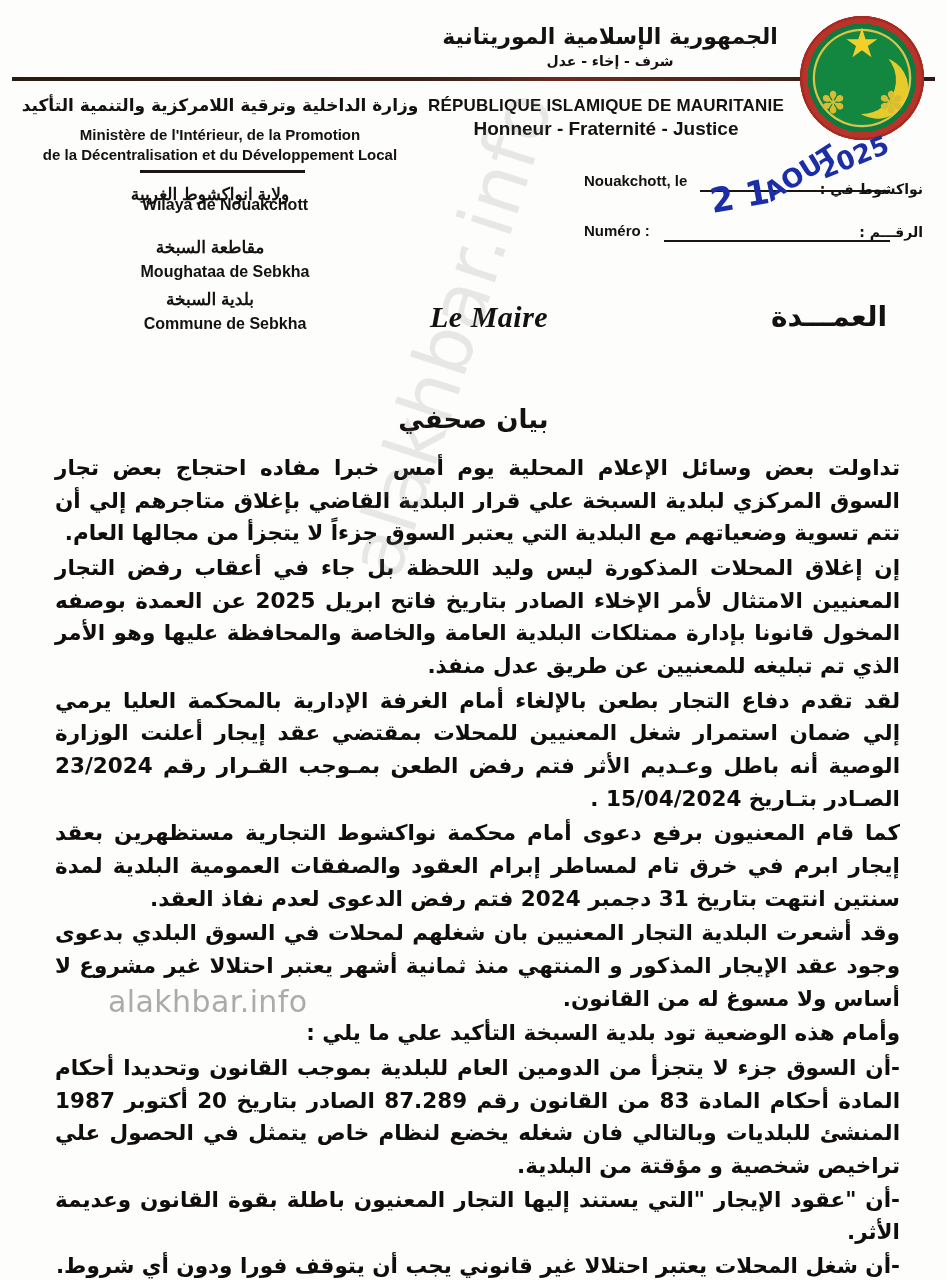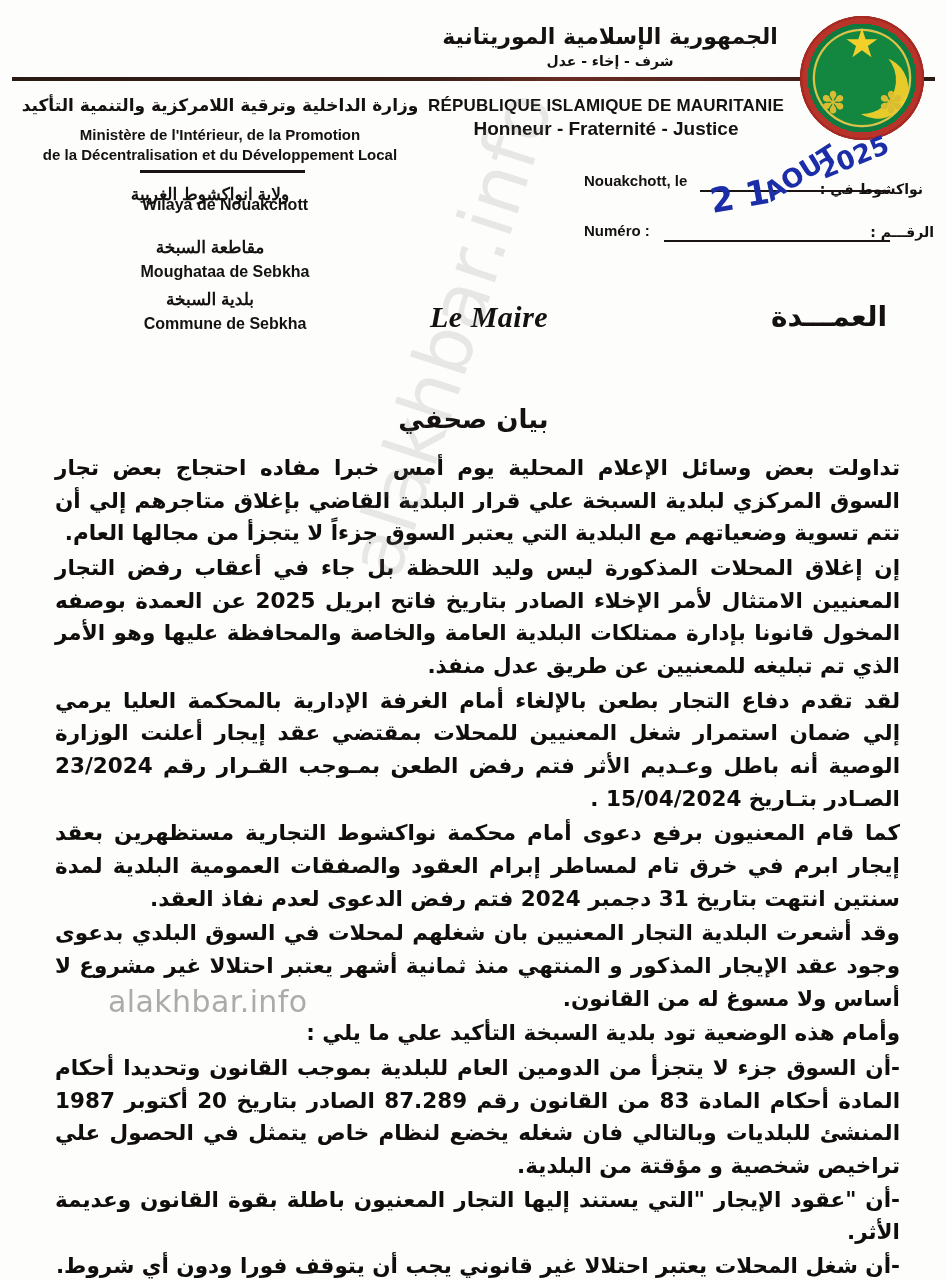--- a/index.html
+++ b/index.html
@@ -321,21 +321,21 @@
   <div class="dt-label" style="left:584px; top:172px;">Nouakchott, le</div>
   <div class="dt-line" style="left:700px; top:190px; width:190px;"></div>
   <div class="dt-ar" style="right:24px; top:181px;">نواكشوط في :</div>
 
   <div class="hand" style="left:710px; top:176px; font-size:34px; transform:rotate(-10deg);">2 1</div>
   <div class="hand" style="left:760px; top:158px; font-size:26px; transform:rotate(-32deg);">AOUT</div>
   <div class="hand" style="left:818px; top:142px; font-size:26px; transform:rotate(-22deg);">2025</div>
 
   <div class="dt-label" style="left:584px; top:222px;">Numéro :</div>
   <div class="dt-line" style="left:664px; top:240px; width:226px;"></div>
-  <div class="dt-ar" style="right:13px; top:224px;text-align:right;">الرقـــم :</div>
+  <div class="dt-ar" style="right:24px; top:224px;text-align:right;">الرقـــم :</div>
 
   <div class="le-maire">Le Maire</div>
   <div class="al-omda">العمـــدة</div>
 
   <div class="doc-title">بيان صحفي</div>
 
   <div class="body-wrap">
     <p>تداولت بعض وسائل الإعلام المحلية يوم أمس خبرا مفاده احتجاج بعض تجار السوق المركزي لبلدية السبخة علي قرار البلدية القاضي بإغلاق متاجرهم إلي أن تتم تسوية وضعياتهم مع البلدية التي يعتبر السوق جزءاً لا يتجزأ من مجالها العام.</p>
     <p>إن إغلاق المحلات المذكورة ليس وليد اللحظة بل جاء في أعقاب رفض التجار المعنيين الامتثال لأمر الإخلاء الصادر بتاريخ فاتح ابريل 2025 عن العمدة بوصفه المخول قانونا بإدارة ممتلكات البلدية العامة والخاصة والمحافظة عليها وهو الأمر الذي تم تبليغه للمعنيين عن طريق عدل منفذ.</p>
     <p>لقد تقدم دفاع التجار بطعن بالإلغاء أمام الغرفة الإدارية بالمحكمة العليا يرمي إلي ضمان استمرار شغل المعنيين للمحلات بمقتضي عقد إيجار أعلنت الوزارة الوصية أنه باطل وعـديم الأثر فتم رفض الطعن بمـوجب القـرار رقم 23/2024 الصـادر بتـاريخ 15/04/2024 .</p>

